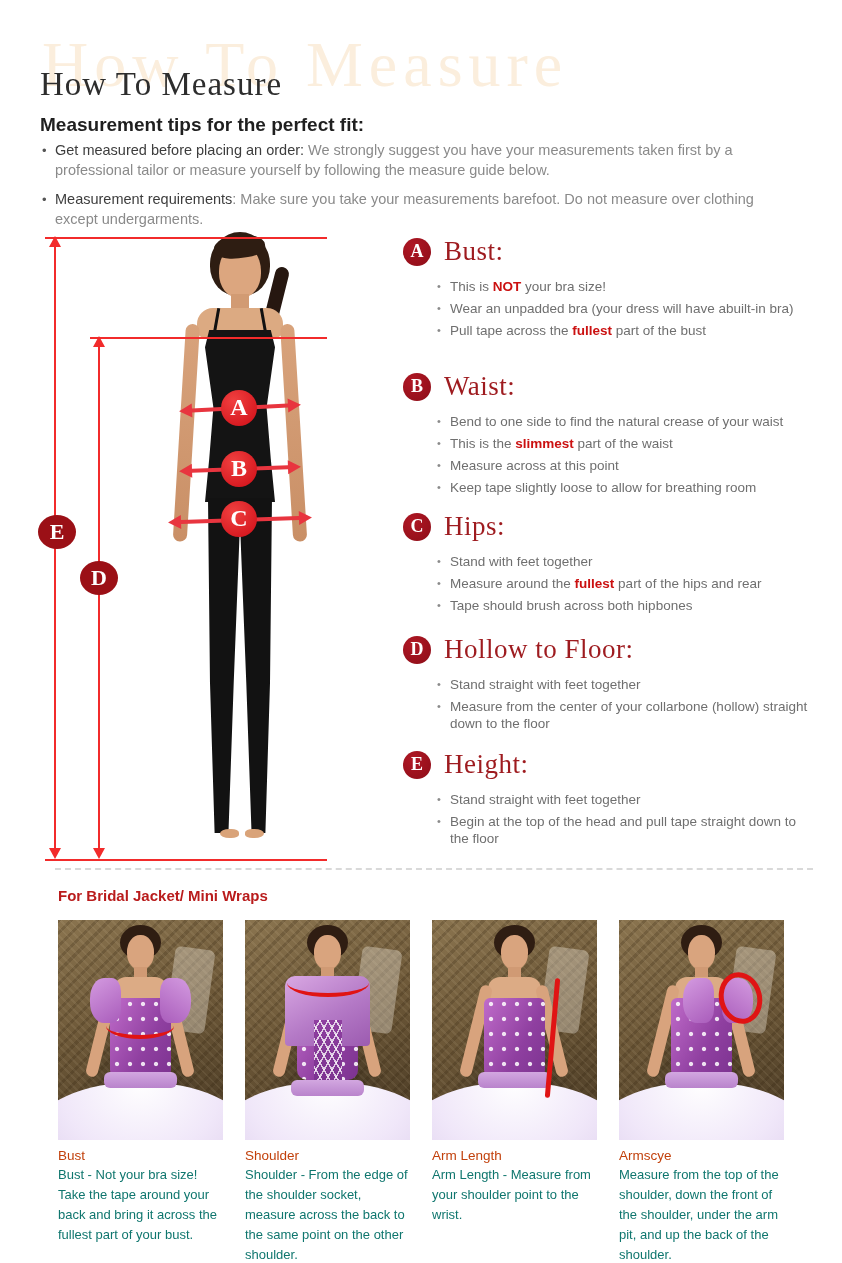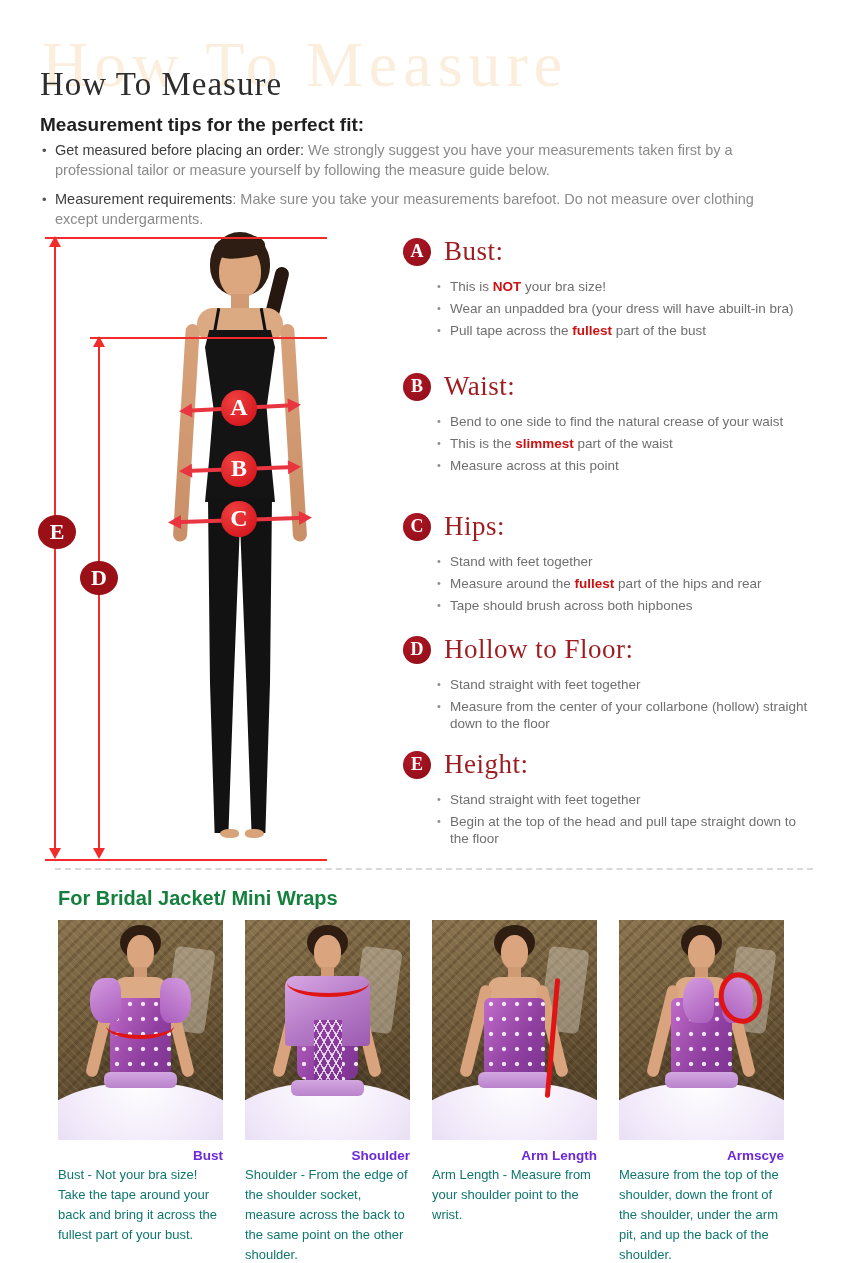--- a/index.html
+++ b/index.html
@@ -71,21 +71,21 @@
               color:#fff;font-family:"Liberation Serif",serif;font-size:18px;font-weight:bold;
               text-align:center;line-height:27px;}
   .msec-title{font-family:"Liberation Serif",serif;font-size:27px;color:#9e1b1f;letter-spacing:.5px;}
   .msec-list{margin:0;padding:0 0 0 34px;list-style:none;width:371px;}
   .msec-list li{position:relative;padding-left:13px;font-size:13.5px;line-height:17px;
                 color:#6f6f6f;margin-bottom:5px;}
   .msec-list li::before{content:"\2022";position:absolute;left:0;top:0;color:#8a8a8a;font-size:11px;}
 
   
   .dashed-divider{position:absolute;left:55px;top:868px;width:758px;border-top:2px dashed #d9d9d9;}
-  .bottom-heading{position:absolute;left:58px;top:887px;font-size:20px;font-weight:bold;color:#15803d;}
+  .bottom-heading{position:absolute;left:58px;top:887px;font-size:15px;font-weight:bold;color:#b91c1c;}
   .thumbs{position:absolute;left:58px;top:920px;display:flex;gap:22px;}
   .thumb{width:165px;margin:0;}
   .photo{position:relative;width:165px;height:220px;overflow:hidden;
          background:
            radial-gradient(ellipse at 50% 118%,rgba(0,0,0,.5),transparent 58%),
            repeating-linear-gradient(45deg,rgba(255,235,200,.07) 0 2px,transparent 2px 6px),
            repeating-linear-gradient(-45deg,rgba(50,35,15,.22) 0 3px,transparent 3px 9px),
            linear-gradient(160deg,#8a744f 0%,#6d5838 45%,#473823 100%);}
   .photo i{position:absolute;display:block;}
   .ph-bgpanel{left:112px;top:28px;width:40px;height:84px;background:rgba(246,240,228,.35);
@@ -116,21 +116,21 @@
                       repeating-linear-gradient(-60deg,rgba(255,255,255,.75) 0 1.5px,transparent 1.5px 7px),
                       linear-gradient(#8f3fa0,#7c3390);}
   .ph-tape-bust{left:48px;top:102px;width:68px;height:13px;border-bottom:4px solid #e01414;
                 border-radius:0 0 50% 50%/0 0 13px 13px;}
   .ph-tape-shoulder{left:42px;top:58px;width:82px;height:15px;border-bottom:4px solid #e01414;
                     border-radius:0 0 50% 50%/0 0 14px 14px;}
   .ph-tape-arm{left:118px;top:58px;width:5px;height:120px;background:#e01414;border-radius:3px;
                transform:rotate(5deg);}
   .ph-tape-armscye{left:100px;top:52px;width:33px;height:42px;border:5px solid #e01414;
                    border-radius:50%;transform:rotate(-14deg);}
-  .cap-title{margin:8px 0 2px;font-size:13.5px;font-weight:bold;color:#6d28d9;text-align:right;}
+  .cap-title{margin:8px 0 2px;font-size:13.5px;font-weight:normal;color:#c2410c;}
   .cap-text{font-size:13px;line-height:20px;color:#0f766e;}
 </style>
 </head>
 <body>
 
 <div class="page">
 
   <div class="watermark">How To Measure</div>
   <h1 class="title">How To Measure</h1>
   <h2 class="tips-heading">Measurement tips for the perfect fit:</h2>
@@ -192,20 +192,21 @@
       </div>
       <div class="msec" style="top: 371px;">
         <div class="msec-head">
           <span class="msec-badge">B</span>
           <span class="msec-title">Waist:</span>
         </div>
         <ul class="msec-list">
           <li><span>Bend to one side to find the natural crease of your waist</span></li>
           <li><span>This is the </span><span class="seg-red">slimmest</span><span> part of the waist</span></li>
           <li><span>Measure across at this point</span></li>
+          <li><span>Keep tape slightly loose to allow for breathing room</span></li>
         </ul>
       </div>
       <div class="msec" style="top: 511px;">
         <div class="msec-head">
           <span class="msec-badge">C</span>
           <span class="msec-title">Hips:</span>
         </div>
         <ul class="msec-list">
           <li><span>Stand with feet together</span></li>
           <li><span>Measure around the </span><span class="seg-red">fullest</span><span> part of the hips and rear</span></li>

